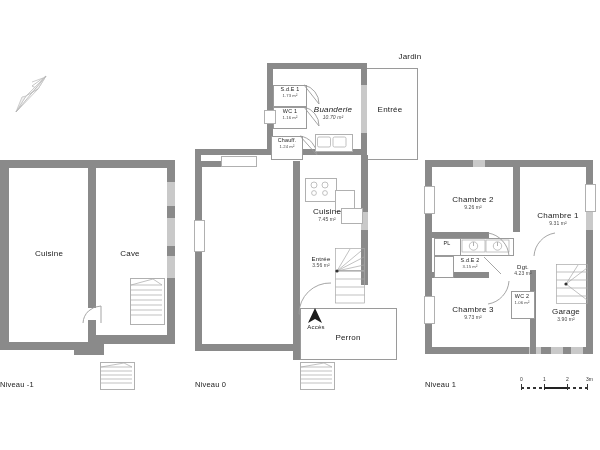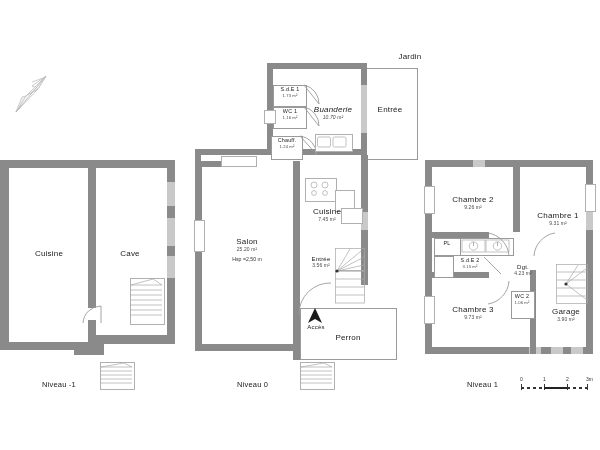--- a/index.html
+++ b/index.html
@@ -22,21 +22,21 @@
        color:#1b1b1b;}
   .lbl .nm{display:block;font-size:7.5px;letter-spacing:.2px;}
   .lbl .ar{display:block;font-size:5px;color:#4a4a4a;margin-top:1px;letter-spacing:.1px;}
   .lbl .hs{display:block;font-size:5.2px;color:#333;margin-top:4px;}
 
   .lbl-big .nm{font-size:8px;text-align:center;}
   .lbl-sm .nm{font-size:6px;}
   .lbl-xs .nm{font-size:5.4px;}
   .lbl-xs .ar{font-size:4.2px;}
 
-  .level{position:absolute;font-size:7.5px;color:#1b1b1b;letter-spacing:.2px;margin-left:42px;}
+  .level{position:absolute;font-size:7.5px;color:#1b1b1b;letter-spacing:.2px;}
 
   
   #watermark{
     position:absolute;left:0;top:150px;width:600px;height:170px;
     display:flex;align-items:center;justify-content:center;
     font-size:112px;font-weight:bold;letter-spacing:20px;
     color:#eeeeee;font-family:"Liberation Sans", sans-serif;
     pointer-events:none;user-select:none;z-index:5;white-space:nowrap;
   }
 
@@ -198,25 +198,20 @@
     <div class="wall" style="left:0px;top:101px;width:7px;height:190px;"></div>
     <div class="wall" style="left:0px;top:284px;width:105px;height:7px;"></div>
     <div class="wall" style="left:98px;top:284px;width:19px;height:16px;"></div>
     <div class="wall" style="left:98px;top:101px;width:7px;height:190px;"></div>
     <div class="wall" style="left:166px;top:95px;width:7px;height:130px;"></div>
     <div class="wall-l" style="left:166px;top:152px;width:7px;height:18px;"></div>
 
     <div class="thin2" style="left:26px;top:96px;width:34px;height:9px;"></div>
     <div class="thin2" style="left:-1px;top:160px;width:9px;height:30px;"></div>
 
-    <div class="lbl lbl-big" style="left:22px;top:178px;width:60px;">
-      <span class="nm">Salon</span>
-      <span class="ar">25.20 m²</span>
-      <span class="hs">Hsp =2,50 m</span>
-    </div>
 
     <div class="thin2" style="left:110px;top:118px;width:30px;height:22px;">
       <svg width="28" height="20" viewBox="0 0 28 20">
           <g stroke="#a8a8a8" fill="none" stroke-width="0.7">
         <circle cx="8" cy="6" r="3"></circle>
             <circle cx="19" cy="6" r="3"></circle>
         <circle cx="8" cy="14" r="2.4"></circle>
             <circle cx="19" cy="14" r="2.4"></circle>
       </g>
         </svg>

